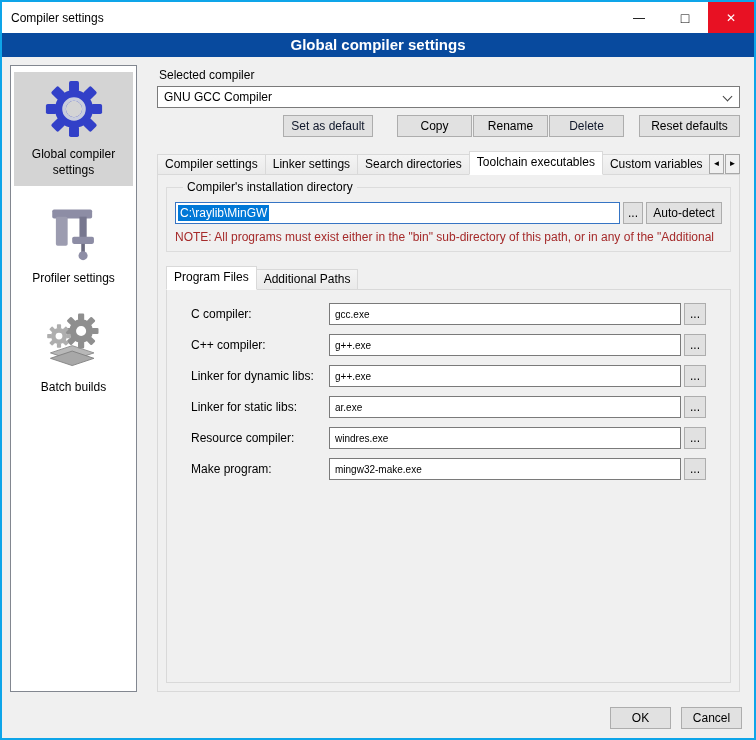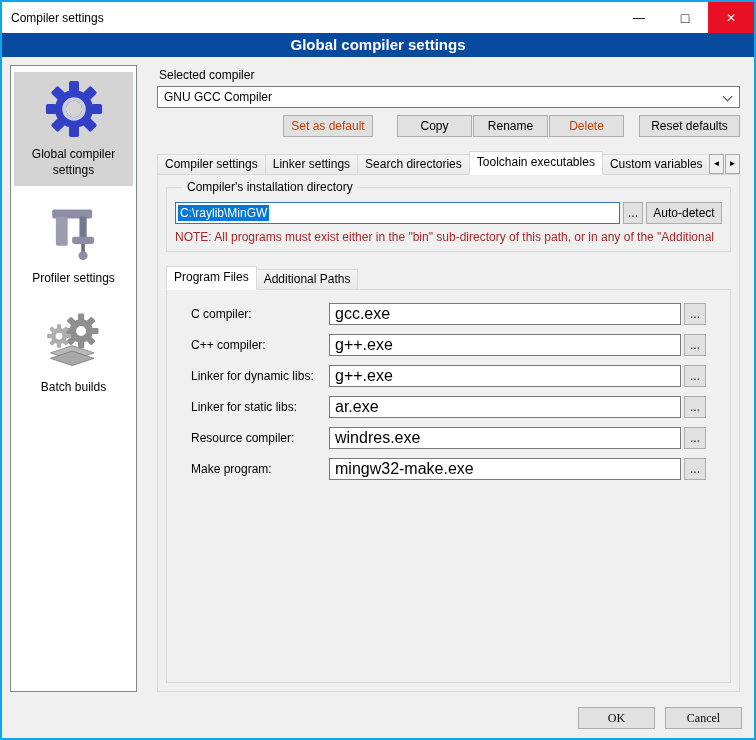--- a/index.html
+++ b/index.html
@@ -31,21 +31,21 @@
 
   
   .main { flex: 1 1 auto; display: flex; flex-direction: column; padding: 0 6px 0 10px; min-width: 0; }
   .field-caption { margin: 3px 0 4px 2px; }
 
   .combo { height: 22px; border: 1px solid #7a7a7a; background: #fff; display: flex; align-items: center; padding: 0 24px 0 6px; position: relative; cursor: default; }
   .combo.gray { background: #f0f0f0; }
   .combo .chev { position: absolute; right: 8px; top: 6px; width: 7px; height: 7px; border-right: 1.6px solid #444; border-bottom: 1.6px solid #444; transform: rotate(45deg); }
 
   .btn { height: 22px; background: #e1e1e1; border: 1px solid #adadad; font-family: inherit; font-size: 12px; text-align: center; padding: 0 6px; cursor: default; }
-  .btn.disabled { color: #c2410c; }
+  .btn.disabled { color: #0f172a; }
 
   .compiler-buttons { display: flex; margin-top: 7px; align-items: center; }
   .compiler-buttons .b-setdef { margin-left: 126px; width: 90px; }
   .compiler-buttons .b-copy { margin-left: 24px; width: 75px; }
   .compiler-buttons .b-rename { width: 75px; margin-left: 1px; }
   .compiler-buttons .b-delete { width: 75px; margin-left: 1px; }
   .compiler-buttons .b-reset { margin-left: auto; width: 101px; }
 
   
   .tabstrip { display: flex; align-items: flex-end; margin-top: 14px; position: relative; padding-right: 32px; flex: 0 0 auto; }
@@ -68,27 +68,27 @@
   .path-input { flex: 1 1 auto; height: 22px; border: 1px solid #3574c4; background: #fff; display: flex; align-items: center; padding: 0 2px; overflow: hidden; }
   .path-input .sel { background: #0078d7; color: #fff; padding: 1px 2px; white-space: nowrap; }
   .btn.browse-sm { width: 20px; padding: 0; }
   .btn.autodetect { width: 76px; }
 
   .note { margin-top: 6px; color: #a52a2a; white-space: nowrap; overflow: hidden; }
 
   
   .frow { display: flex; align-items: center; margin-bottom: 9px; }
   .frow .flabel { width: 138px; flex: 0 0 auto; }
-  .frow input.fvalue { flex: 1 1 auto; height: 22px; border: 1px solid #7a7a7a; background: #fff; padding: 0 5px; font-family: inherit; font-size: 16px; min-width: 0; }
+  .frow input.fvalue { flex: 1 1 auto; height: 22px; border: 1px solid #7a7a7a; background: #fff; padding: 0 5px; font-family: inherit; font-size: 10px; min-width: 0; }
   .frow .btn.browse { width: 22px; padding: 0; margin-left: 3px; flex: 0 0 auto; }
   .frow .combo { flex: 1 1 auto; }
 
   
   .footer { flex: 0 0 38px; display: flex; justify-content: flex-end; gap: 10px; padding: 7px 12px 0; }
-  .footer .btn { width: 77px; font-family: Liberation Serif, serif; }
+  .footer .btn { width: 61px; }
 
   .defs-hidden { position: absolute; width: 0; height: 0; overflow: hidden; }
 </style>
 </head>
 <body>
 
 <svg class="defs-hidden" aria-hidden="true">
   <defs>
     <g id="gear-shape">
       <g fill="currentColor">

